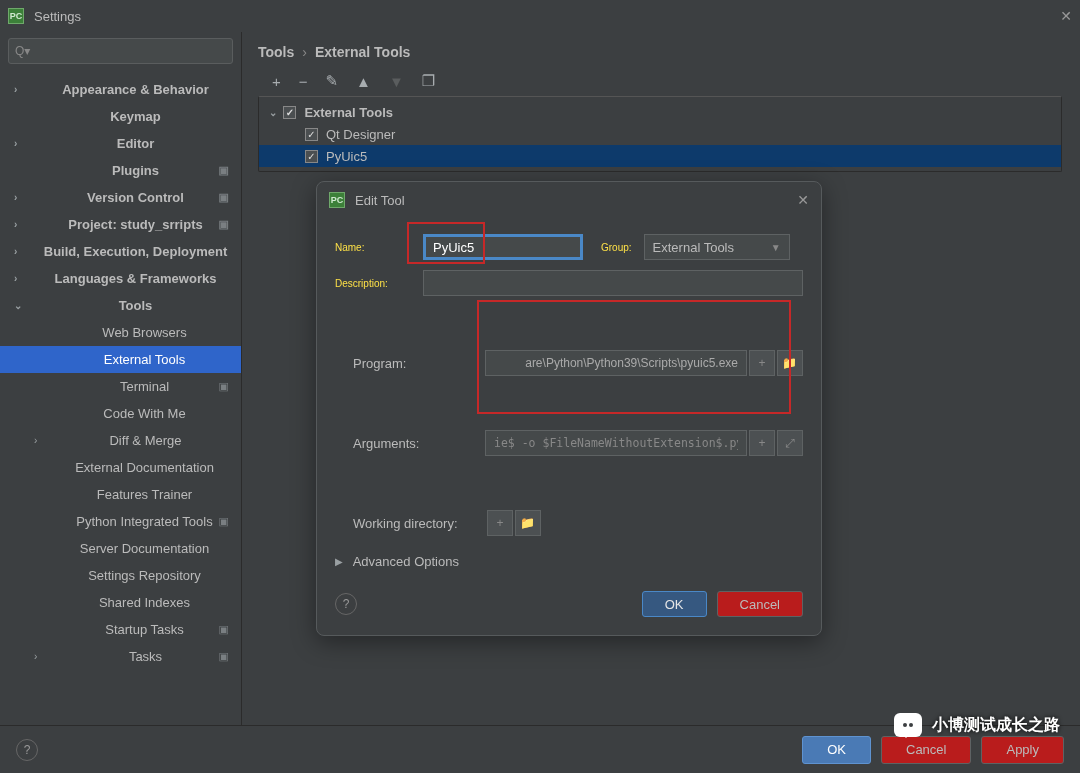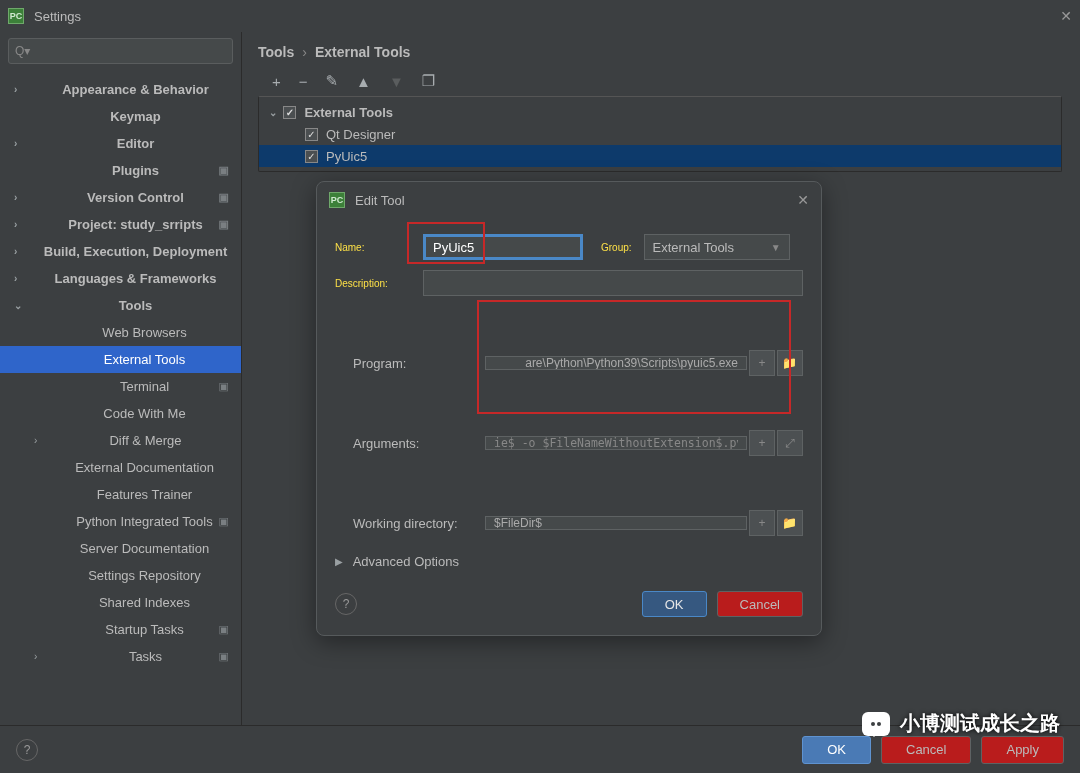--- a/index.html
+++ b/index.html
@@ -65,40 +65,40 @@
 .form-row input.name { width:160px; border:2px solid #4a88c7; box-shadow:0 0 0 1px #4a88c7 inset; color:#fff; }
 .red-box { border:2px solid #c62828; padding:2px; position:absolute; pointer-events:none; }
 .form-row input.desc { flex:1; }
 .combo { width:146px; display:flex; align-items:center; justify-content:space-between; padding:0 6px 0 10px; }
 .combo .cd { color:#888; font-size:10px; }
 .section-hdr { color:#bbb; font-size:13px; margin:12px 0 6px 0; }
 .settings-grid { display:flex; flex-direction:column; gap:10px; padding-left:18px; }
 .settings-grid .srow { display:flex; align-items:center;margin-top:44px; }
 .settings-grid label { width:132px; color:#bbb; font-size:13px; }
 .settings-grid .pbox { flex:1; display:flex; align-items:center; }
-.settings-grid input.p { flex:1; background:#45494a; border:1px solid #5e6263; color:#aaa; height:14px; padding:0 8px; font-size:12px; font-family:inherit; text-align:left; direction:ltr; }
+.settings-grid input.p { flex:1; background:#45494a; border:1px solid #5e6263; color:#aaa; height:26px; padding:0 8px; font-size:12px; font-family:inherit; text-align:left; direction:ltr; }
 .settings-grid input.mono { font-family:Consolas,monospace; font-size:11.5px; color:#888; }
 .settings-grid .icobtn { width:26px; height:26px; background:#4c5052; border:1px solid #5e6263; margin-left:2px; display:flex; align-items:center; justify-content:center; color:#888; font-size:12px; cursor:pointer;}
 .adv { display:flex; align-items:center; margin:18px 0 10px 0; color:#bbb; font-size:13px; }
 .adv .tri { font-size:10px; margin-right:10px; color:#9aa0a3; }
 .dlg-foot { display:flex; align-items:center; padding-top:12px; }
 .dlg-foot .help { width:22px; height:22px; border:1px solid #666; border-radius:50%; color:#999; display:flex; align-items:center; justify-content:center; font-size:12px; cursor:pointer;}
 .dlg-foot .spacer { flex:1; }
 .btn { height:26px; padding:0 22px; border-radius:3px; font-size:13px; border:1px solid #5e6263; background:#b91c1c; color:#bbb; cursor:pointer; margin-left:10px; }
 .btn.primary { background:#365880; border-color:#4a88c7; color:#e6e6e6; }
 .btn.primary2 { background:#4a7ab5; border-color:#5f93d0; color:#fff; }
 
 
 .footer { height:48px; border-top:1px solid #2b2b2b; display:flex; align-items:center; padding:0 16px; }
 .footer .help { width:22px; height:22px; border:1px solid #666; border-radius:50%; color:#999; display:flex; align-items:center; justify-content:center; font-size:12px; cursor:pointer;}
 .footer .spacer { flex:1; }
 .footer .btn { height:28px; padding:0 24px; }
 
 
-.watermark { position:absolute; right:20px; bottom:36px; color:#fff; font-size:20px; font-weight:bold; display:flex; align-items:center; text-shadow:0 0 4px #000; }
+.watermark { position:absolute; right:20px; bottom:36px; color:#fff; font-size:16px; font-weight:bold; display:flex; align-items:center; text-shadow:0 0 4px #000; }
 .watermark .bubble { width:28px; height:24px; background:#fff; border-radius:6px; margin-right:10px; position:relative; display:flex; align-items:center; justify-content:center; }
 .watermark .bubble::after { content:""; position:absolute; bottom:-5px; left:8px; width:0;height:0;border:4px solid transparent; border-top-color:#fff;}
 .watermark .bubble .c { width:4px; height:4px; background:#3c3f41; border-radius:50%; margin:0 1px; }
 </style>
 </head>
 <body>
 
 <div class="titlebar">
   <span class="pc-icon">PC</span>
   <span class="title">Settings</span>
@@ -276,21 +276,20 @@
           <label>Arguments:</label>
           <div class="pbox">
             <input class="p mono" style="text-align: right;" value="ie$ -o $FileNameWithoutExtension$.py">
             <span class="icobtn">+</span>
             <span class="icobtn">⤢</span>
           </div>
         </div>
         <div class="srow">
           <label>Working directory:</label>
           <div class="pbox">
-            <input class="p" value="$FileDir$" style="">
             <span class="icobtn">+</span>
             <span class="icobtn">📁</span>
           </div>
         </div>
       </div>
       <div class="red-box" style="left:142px; top:-6px; width:314px; height:114px;"></div>
     </div>
     <div class="adv">
       <span class="tri">▶</span>
         <span>Advanced Options</span>

